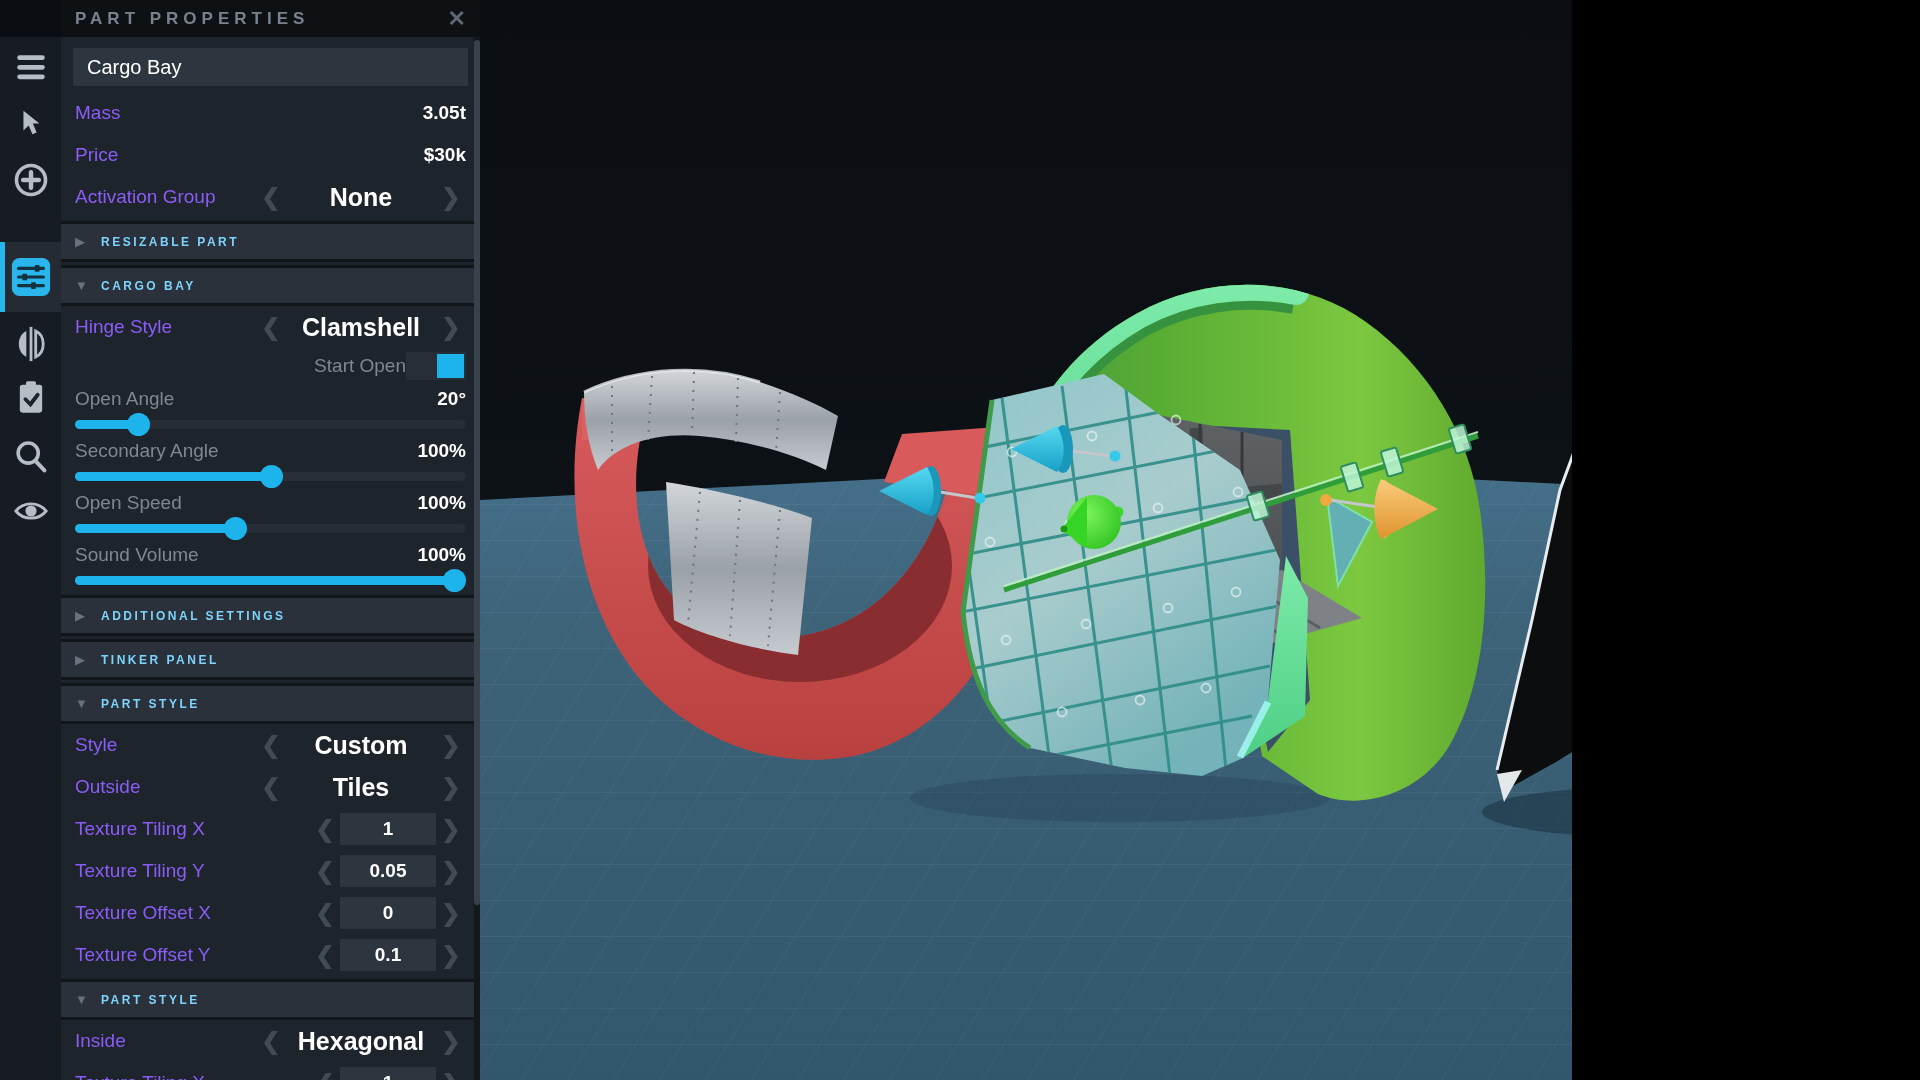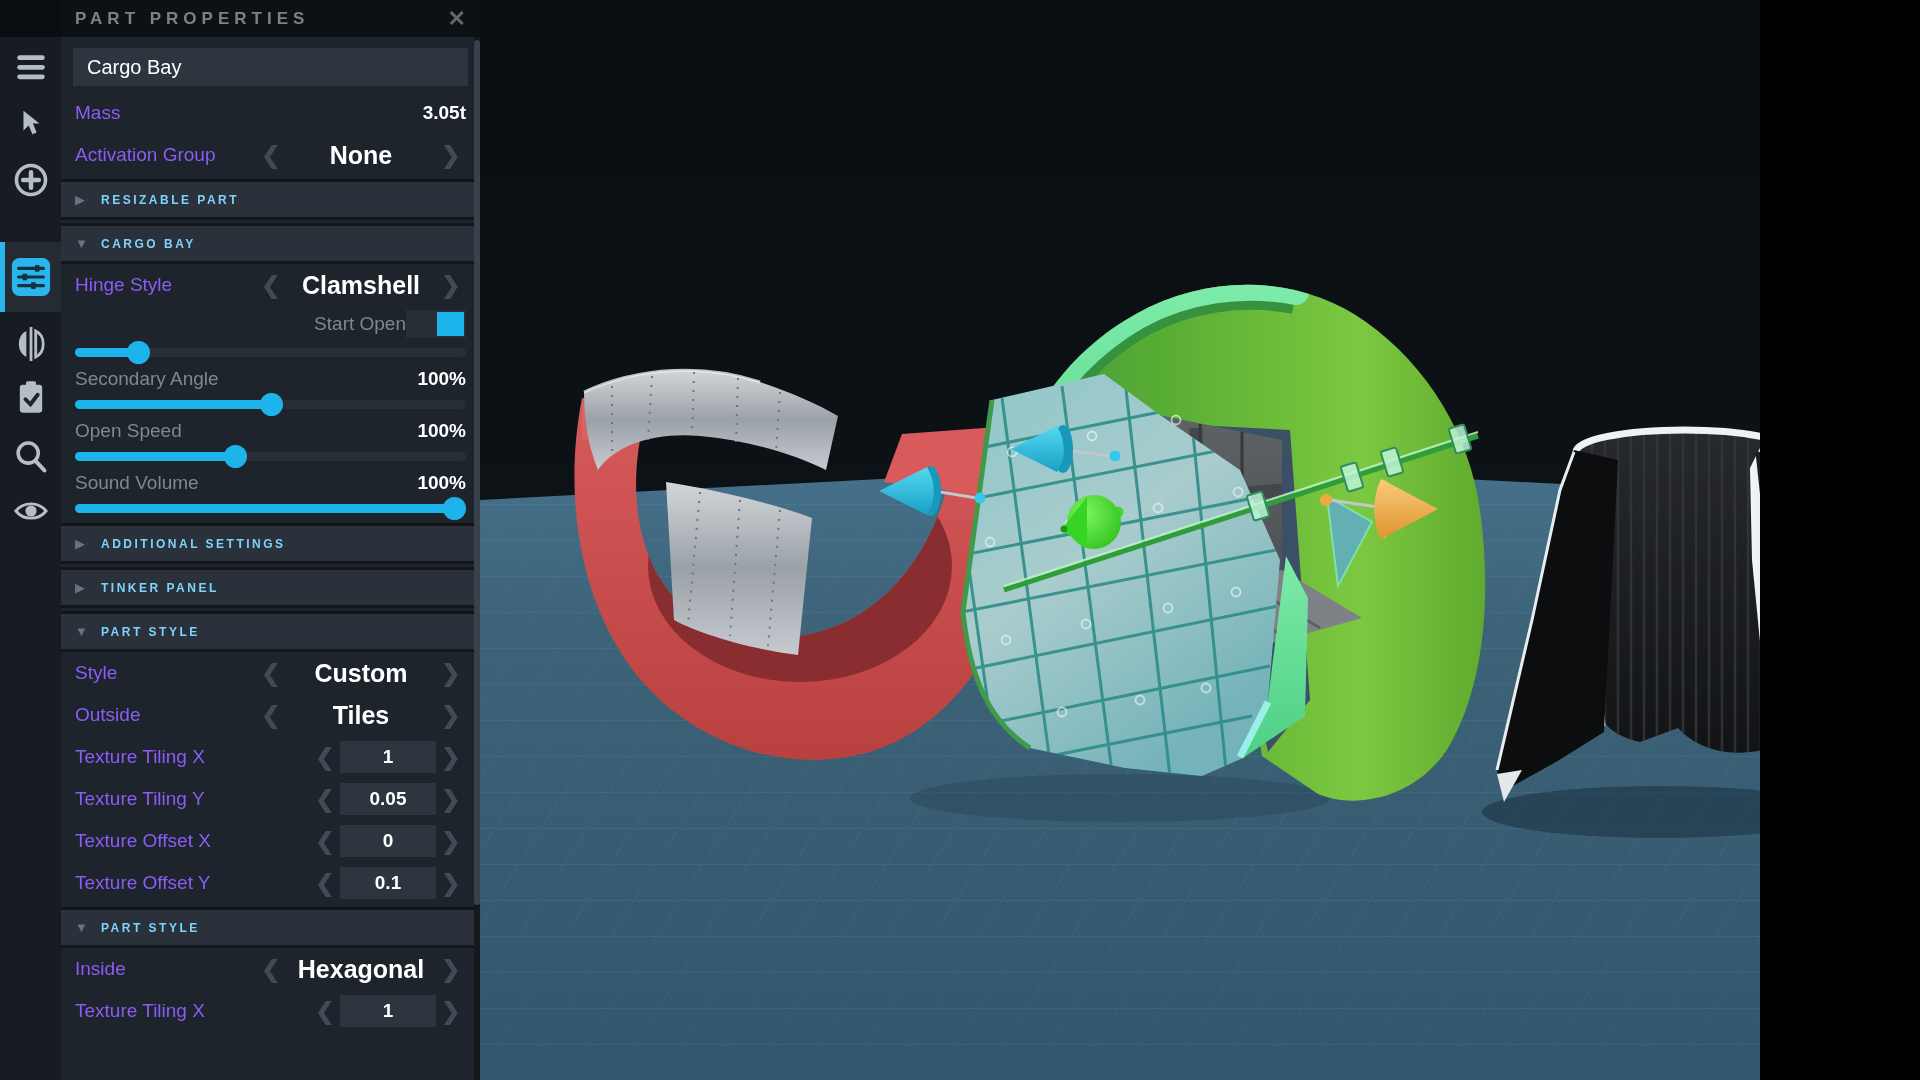--- a/index.html
+++ b/index.html
@@ -1,16 +1,16 @@
 <!DOCTYPE html>
 <html><head>
 <meta charset="utf-8">
 <style>
   html,body{margin:0;padding:0;background:#000;}
-  #root{position:relative;width:1760px;height:1080px;overflow:hidden;background:#0c1014;
+  #root{position:relative;width:1572px;height:1080px;overflow:hidden;background:#0c1014;
         font-family:"Liberation Sans",sans-serif;-webkit-font-smoothing:antialiased;}
   
   #scene{position:absolute;left:0;top:0;width:1920px;height:1080px;}
   
   #sidebar{position:absolute;left:0;top:37px;width:61px;height:1043px;background:#171c22;}
   .side-ic{position:absolute;left:0;width:61px;height:44px;display:flex;align-items:center;justify-content:center;cursor:pointer;}
   .active-tile{position:absolute;left:0;top:205px;width:61px;height:70px;background:#242b33;}
   .active-bar{position:absolute;left:0;top:0;width:5px;height:70px;background:#27b7ec;}
   
   #panel{position:absolute;left:61px;top:0;width:419px;height:1080px;background:#1d242b;overflow:hidden;}
@@ -267,20 +267,24 @@
 
     <div class="name-wrap">
       <input class="name-input" type="text" value="Cargo Bay" style="">
     </div>
 
     <div class="row">
       <span class="lbl">Mass</span>
       <span class="val">3.05t</span>
     </div>
     <div class="row">
+      <span class="lbl">Price</span>
+      <span class="val">$30k</span>
+    </div>
+    <div class="row">
       <span class="lbl">Activation Group</span>
       <span class="chev">❮</span>
       <span class="mid-val">None</span>
       <span class="chev">❯</span>
     </div>
 
     <div class="sec-hdr">
       <span class="sec-tri">▶</span>
       <span class="sec-title">RESIZABLE PART</span>
     </div>
@@ -297,20 +301,24 @@
       <span class="chev">❯</span>
     </div>
 
     <div class="toggle-row">
       <span class="lbl" style="flex:1;color:#7e8893;font-size:19px;">Start Open</span>
       <div class="toggle">
           <div class="knob"></div>
         </div>
     </div>
 
+    <div class="sl-lblrow">
+      <span class="lbl">Open Angle</span>
+      <span class="val">20°</span>
+    </div>
     <div class="sl-row p16">
         <div class="sl-track">
           <div class="sl-fill"></div>
           <div class="sl-knob"></div>
         </div>
       </div>
 
     <div class="sl-lblrow">
       <span class="lbl">Secondary Angle</span>
       <span class="val">100%</span>

